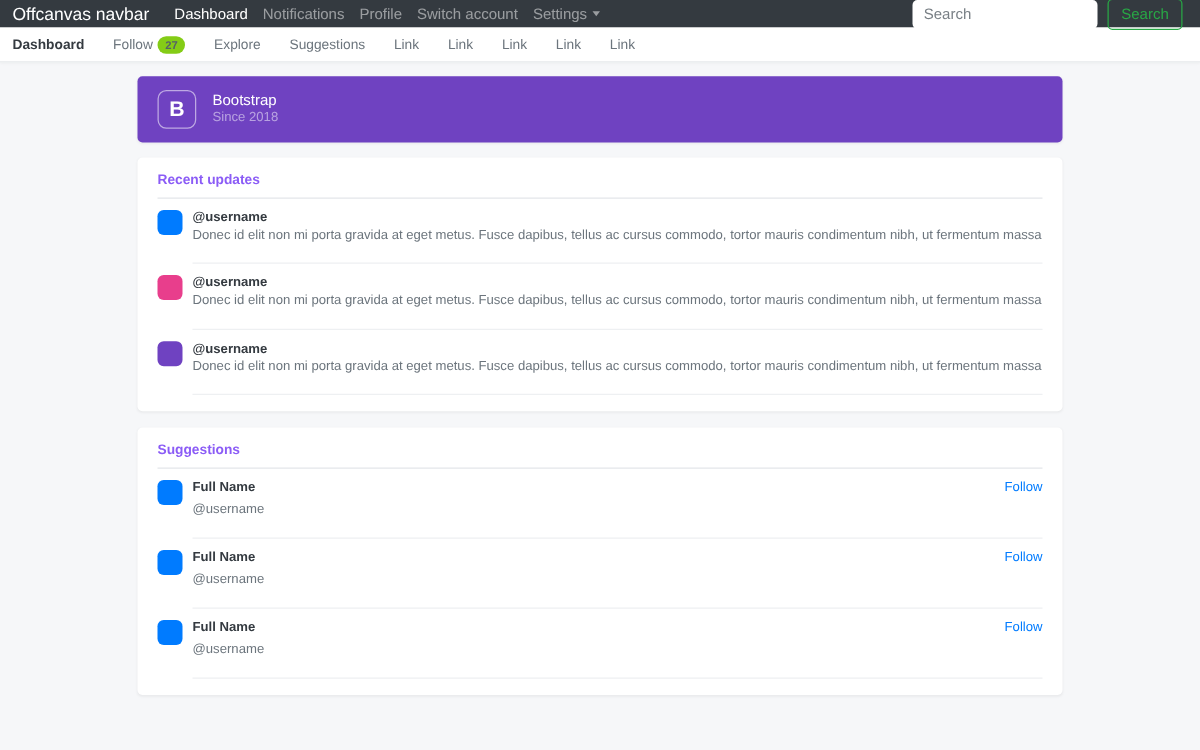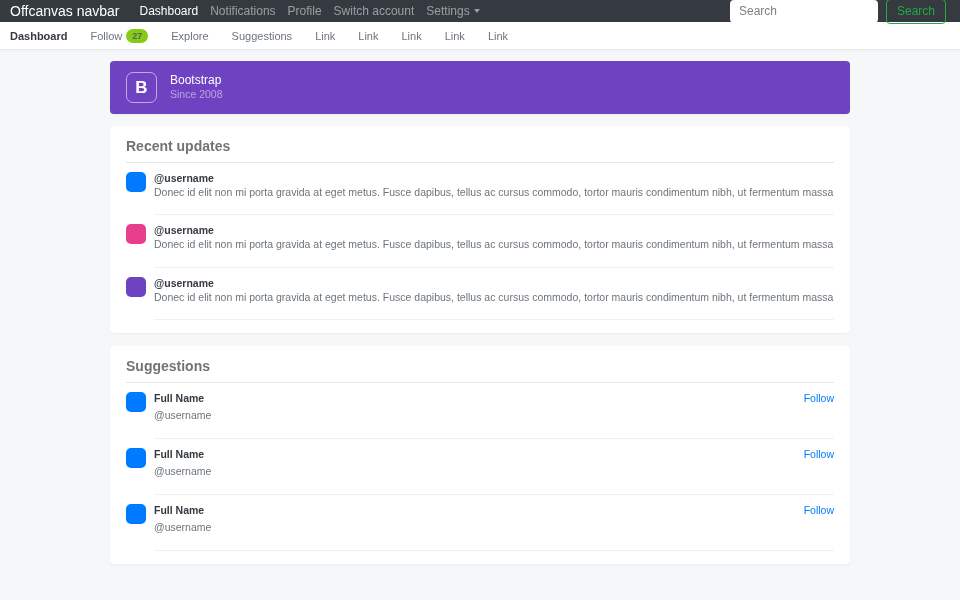--- a/index.html
+++ b/index.html
@@ -133,23 +133,23 @@
 
   
   .card {
     background: #fff;
     border-radius: 4px;
     padding: 12px 16px 13px;
     box-shadow: 0 1px 2px rgba(0,0,0,.05);
     margin-bottom: 13px;
   }
   .card-title {
-    font-size: 14px;
+    font-size: 11px;
     font-weight: 700;
-    color: #737373;
+    color: #8b5cf6;
     padding-bottom: 8px;
     border-bottom: 1px solid #e3e6ea;
   }
   .media-row { display: flex; padding-top: 9px; }
   .avatar {
     width: 20px; height: 20px;
     flex: none;
     border-radius: 5px;
     margin-right: 8px;
     background: #007bff;
@@ -249,21 +249,21 @@
 
   </a>
 </nav>
 
 <main class="container">
 
   <section class="banner" id="banner" style="background: rgb(111, 66, 193);">
     <span class="banner-logo">B</span>
     <div>
       <div class="banner-title">Bootstrap</div>
-      <div class="banner-sub">Since 2008</div>
+      <div class="banner-sub">Since 2018</div>
     </div>
   </section>
 
   <section class="card">
     <h6 class="card-title">Recent updates</h6>
     <div id="updates-list">
   <div class="media-row">
     <span class="avatar" style="background: rgb(0, 123, 255);"></span>
     <div class="media-body">
       <strong class="username">@username</strong>

